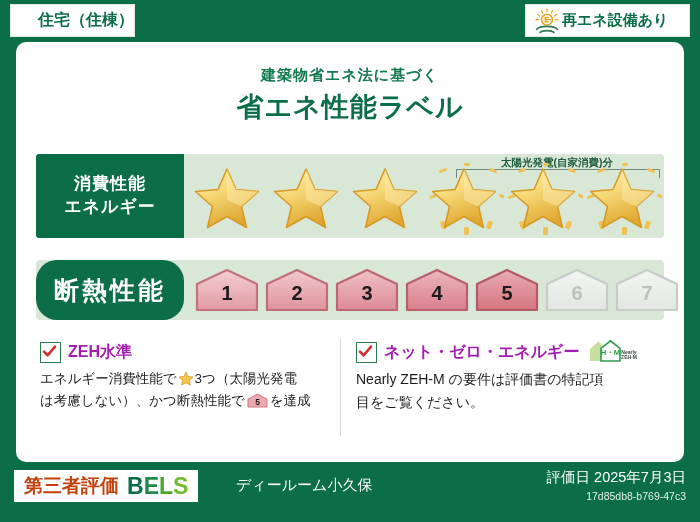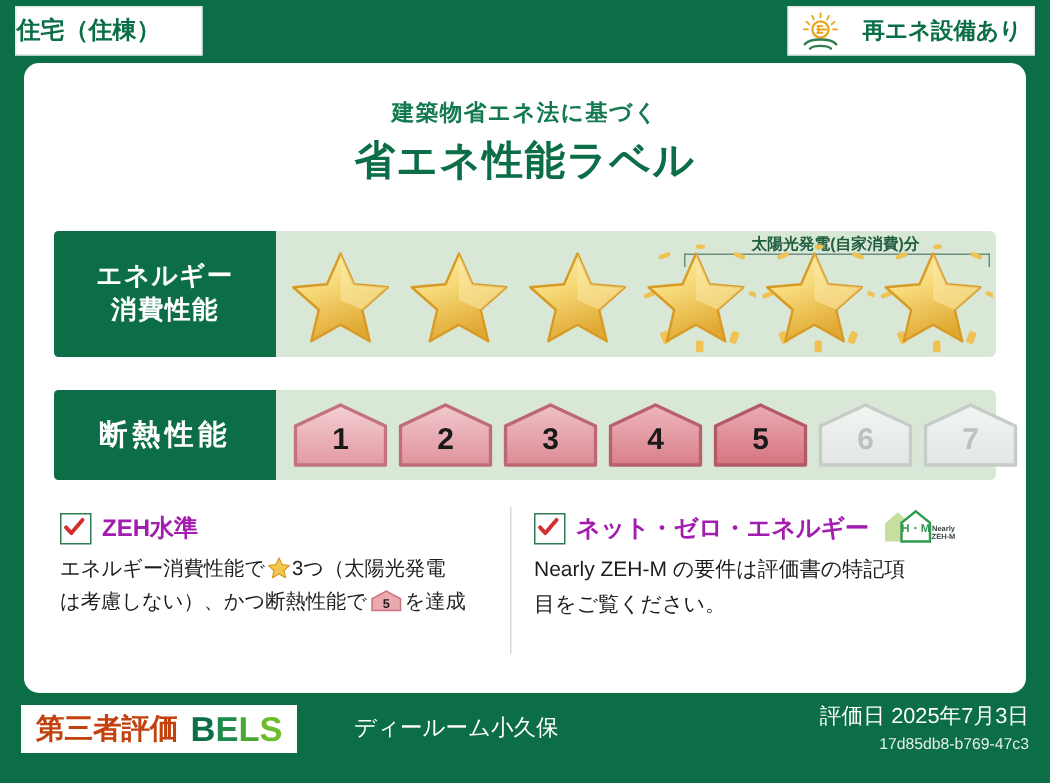--- a/index.html
+++ b/index.html
@@ -20,37 +20,37 @@
     clip-path:polygon(0 0,700px 0,700px 34px,600px 34px,520px 48px,0 48px);
   }
   
   .panel{
     position:absolute;left:16px;top:42px;width:668px;height:420px;
     background:#ffffff;border-radius:10px;
   }
   
   .pill{
     position:absolute;background:#ffffff;
-    display:flex;align-items:center;justify-content:flex-start;
+    display:flex;align-items:center;justify-content:flex-end;
     box-sizing:border-box;
   }
   .pill-left{
     left:10px;top:4px;width:125px;height:33px;
     border:1px solid #e3e8e5;
   }
   .pill-left span{
     color:#0b6e47;font-weight:bold;font-size:16px;letter-spacing:0px;
   }
   .pill-right{
     left:525px;top:4px;width:165px;height:33px;
     border:1px solid #e3e8e5;
     justify-content:flex-start;padding-left:6px;
   }
   .pill-right .txt{
-    color:#0b6e47;font-weight:bold;font-size:15px;margin-left:13px;
+    color:#0b6e47;font-weight:bold;font-size:15px;margin-left:0;
   }
   .renew-icon{width:30px;height:26px;flex:0 0 auto;}
   
   .subtitle{
     position:absolute;left:0;top:24px;width:668px;text-align:center;
     font-size:15px;font-weight:bold;color:#13794f;letter-spacing:1px;
   }
   .maintitle{
     position:absolute;left:0;top:47px;width:668px;text-align:center;
     font-size:27px;font-weight:bold;color:#0b6e47;letter-spacing:1px;
@@ -61,21 +61,21 @@
     background:#d9e7d6;border-radius:4px;display:flex;align-items:stretch;
   }
   .row-energy{top:112px;}
   .row-insul{top:218px;height:60px;}
   .row-cap{
     background:#0b6e47;color:#ffffff;font-weight:bold;
     display:flex;flex-direction:column;align-items:center;justify-content:center;
     border-radius:3px 0 0 3px;
   }
   .row-energy .row-cap{width:148px;font-size:17px;line-height:1.35;letter-spacing:1px;}
-  .row-insul .row-cap{width:148px;font-size:19px;letter-spacing:3px;}
+  .row-insul .row-cap{width:148px;font-size:25px;letter-spacing:3px;border-radius:21px;}
   .row-body{flex:1;position:relative;}
   
   .stars{
     position:absolute;left:4px;top:0;height:84px;width:476px;
     display:flex;align-items:center;
   }
   .star-cell{position:relative;width:79px;height:84px;}
   .star-svg{position:absolute;left:5px;top:13px;width:68px;height:62px;}
   .sparks{position:absolute;left:0;top:5px;width:79px;height:76px;}
   
@@ -186,22 +186,22 @@
     <span class="txt">再エネ設備あり</span>
   </div>
 
   <div class="panel">
 
     <div class="subtitle">建築物省エネ法に基づく</div>
     <div class="maintitle">省エネ性能ラベル</div>
 
     <div class="row row-energy">
       <div class="row-cap">
+        <span>消費性能</span>
         <span>エネルギー</span>
-        <span>消費性能</span>
       </div>
       <div class="row-body">
         <div class="solar-label">太陽光発電(自家消費)分</div>
         <div class="solar-bracket"></div>
         <div class="stars" id="stars-container">
             <div class="star-cell">
               <svg class="star-svg" viewBox="0 0 68 62">
                 <defs>
                   <linearGradient id="sg0" x1="0" y1="0" x2="0.4" y2="1">
                     <stop offset="0%" stop-color="#fdf0bb"></stop>

